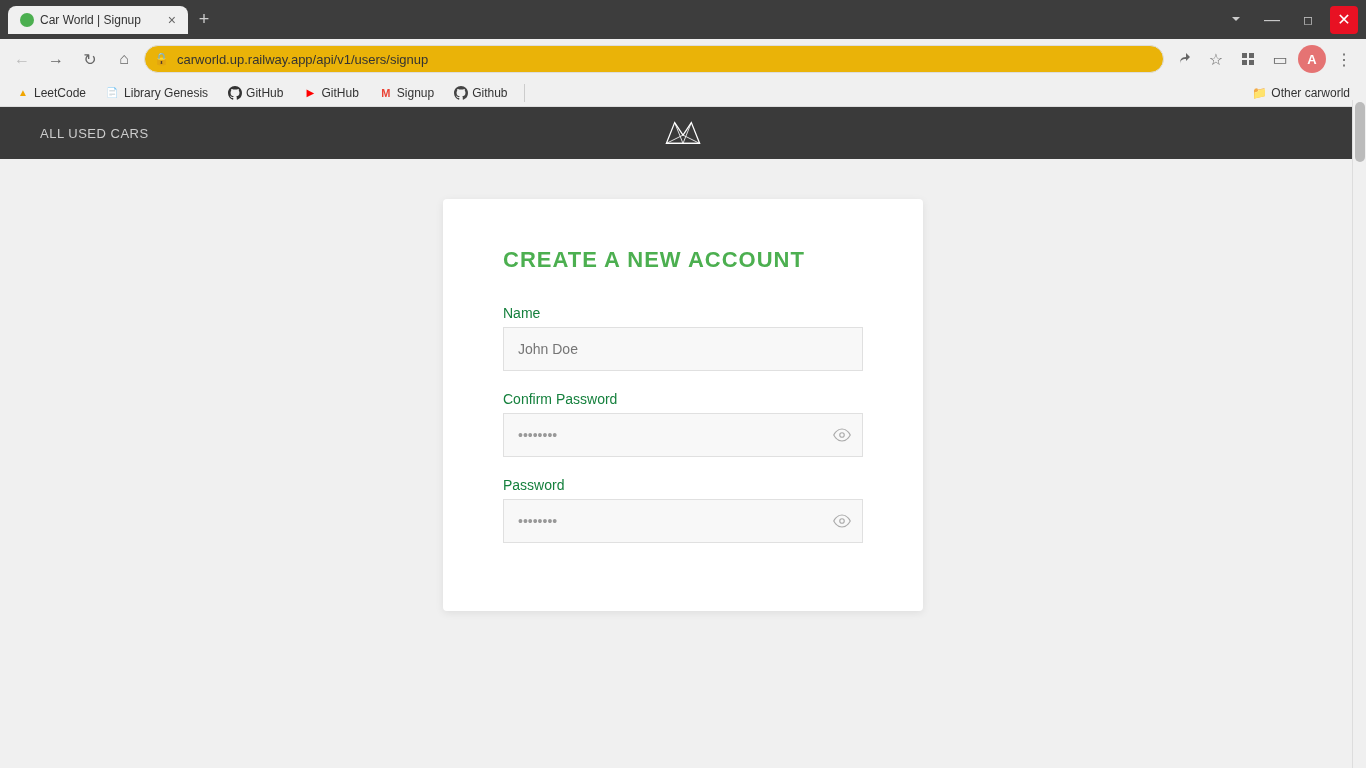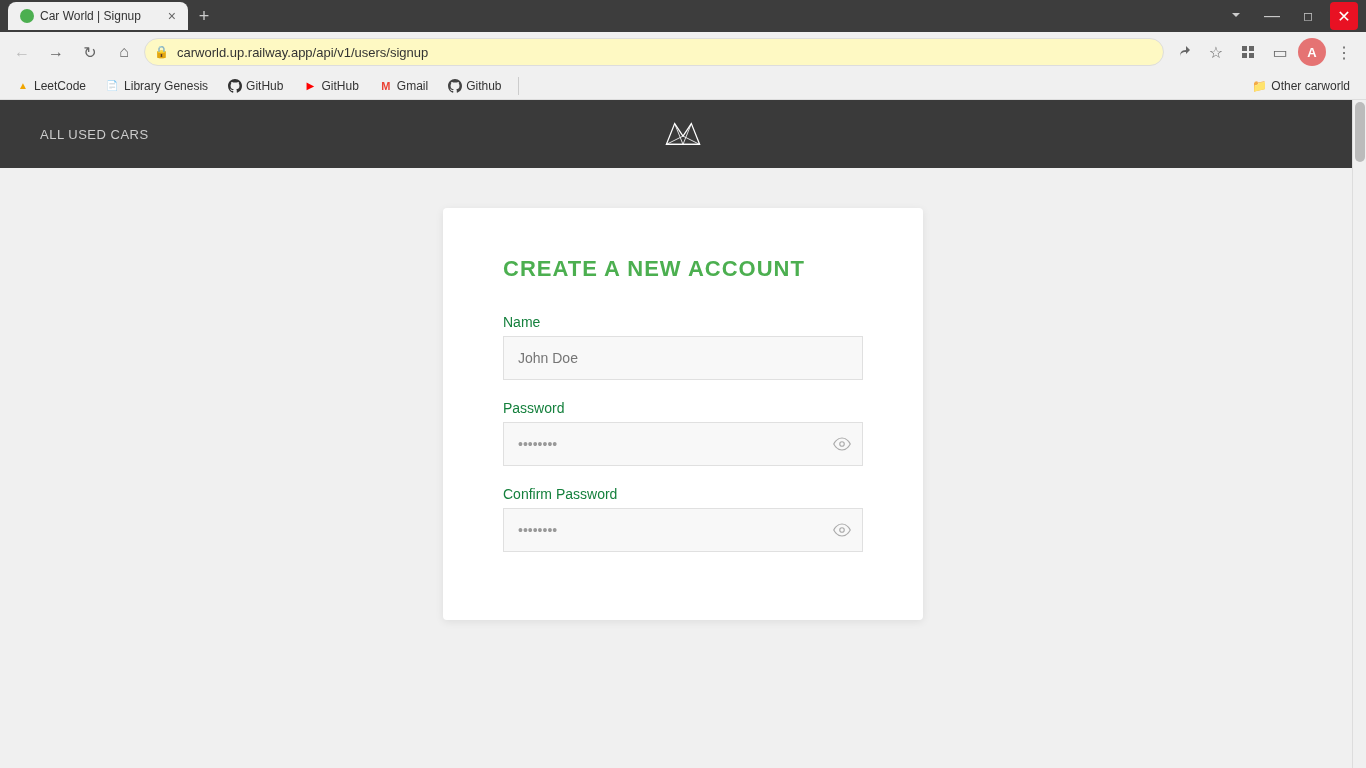--- a/index.html
+++ b/index.html
@@ -1,21 +1,21 @@
 <!DOCTYPE html>
 <html><head>
   <meta charset="utf-8">
   <style>
     * { margin: 0; padding: 0; box-sizing: border-box; }
     body { font-family: Arial, sans-serif; background: #f0f0f0; width: 1366px; height: 768px; overflow: hidden; }
 
     
     .browser-titlebar {
       background: #3d3d3d;
-      height: 32px;
+      height: 39px;
       display: flex;
       align-items: center;
       padding: 0 8px;
     }
     .tab-bar {
       display: flex;
       align-items: center;
       gap: 4px;
       flex: 1;
     }
@@ -98,21 +98,21 @@
       display: flex;
       align-items: center;
       justify-content: center;
     }
     .nav-btn.disabled { color: #bbb; cursor: default; }
     .address-input {
       flex: 1;
       height: 28px;
       border: none;
       border-radius: 14px;
-      background: #fef9c3;
+      background: #eab308;
       padding: 0 36px 0 32px;
       font-size: 13px;
       color: #333;
       outline: none;
       border: 1px solid #ddd;
     }
     .address-box {
       flex: 1;
       position: relative;
       display: flex;
@@ -199,21 +199,21 @@
       gap: 4px;
       padding: 2px 8px;
       cursor: pointer;
       color: #333;
       border-radius: 4px;
     }
 
     
     .app-header {
       background: #3a3a3a;
-      height: 68px;
+      height: 52px;
       display: flex;
       align-items: center;
       padding: 0 40px;
       position: relative;
     }
     .app-nav-link {
       color: #ccc;
       text-decoration: none;
       font-size: 13px;
       font-weight: 500;
@@ -391,21 +391,21 @@
         </svg>
     </span>
     <span>GitHub</span>
   </div>
   <div class="bookmark-item">
     <span class="bookmark-favicon" style="color:red;">▶</span>
     <span>GitHub</span>
   </div>
   <div class="bookmark-item">
     <span class="bookmark-favicon" style="color:#ea4335; font-weight:bold; font-size:11px;">M</span>
-    <span>Gmail</span>
+    <span>Signup</span>
   </div>
   <div class="bookmark-item">
     <span class="bookmark-favicon">
       <svg width="14" height="14" viewBox="0 0 16 16" fill="#444">
           <path d="M8 0C3.58 0 0 3.58 0 8c0 3.54 2.29 6.53 5.47 7.59.4.07.55-.17.55-.38 0-.19-.01-.82-.01-1.49-2.01.37-2.53-.49-2.69-.94-.09-.23-.48-.94-.82-1.13-.28-.15-.68-.52-.01-.53.63-.01 1.08.58 1.23.82.72 1.21 1.87.87 2.33.66.07-.52.28-.87.51-1.07-1.78-.2-3.64-.89-3.64-3.95 0-.87.31-1.59.82-2.15-.08-.2-.36-1.02.08-2.12 0 0 .67-.21 2.2.82.64-.18 1.32-.27 2-.27.68 0 1.36.09 2 .27 1.53-1.04 2.2-.82 2.2-.82.44 1.1.16 1.92.08 2.12.51.56.82 1.27.82 2.15 0 3.07-1.87 3.75-3.65 3.95.29.25.54.73.54 1.48 0 1.07-.01 1.93-.01 2.2 0 .21.15.46.55.38A8.013 8.013 0 0016 8c0-4.42-3.58-8-8-8z"></path>
         </svg>
     </span>
     <span>Github</span>
   </div>
   <div class="bookmarks-separator"></div>
@@ -435,45 +435,45 @@
 <div class="app-main">
   <div class="form-card">
     <h2 class="form-title">CREATE A NEW ACCOUNT</h2>
 
     <div class="form-group">
       <label class="form-label">Name</label>
       <input class="form-input" type="text" placeholder="John Doe" style="">
     </div>
 
     <div class="form-group">
+    </div>
+
+    <div class="form-group">
+      <label class="form-label">Confirm Password</label>
+      <div class="password-wrapper">
+        <input class="form-input" type="password" value="password" style="padding-right: 40px;">
+        <button class="password-toggle" title="Show/hide password">
+          <svg width="18" height="18" viewBox="0 0 24 24" fill="none" stroke="#aaa" stroke-width="1.5">
+            <path d="M1 12s4-8 11-8 11 8 11 8-4 8-11 8-11-8-11-8z"></path>
+            <circle cx="12" cy="12" r="3"></circle>
+          </svg>
+        </button>
+      </div>
     </div>
 
     <div class="form-group">
       <label class="form-label">Password</label>
       <div class="password-wrapper">
         <input class="form-input" type="password" value="password" style="padding-right: 40px;">
         <button class="password-toggle" title="Show/hide password">
           <svg width="18" height="18" viewBox="0 0 24 24" fill="none" stroke="#aaa" stroke-width="1.5">
             <path d="M1 12s4-8 11-8 11 8 11 8-4 8-11 8-11-8-11-8z"></path>
             <circle cx="12" cy="12" r="3"></circle>
           </svg>
         </button>
       </div>
     </div>
-
-    <div class="form-group">
-      <label class="form-label">Confirm Password</label>
-      <div class="password-wrapper">
-        <input class="form-input" type="password" value="password" style="padding-right: 40px;">
-        <button class="password-toggle" title="Show/hide password">
-          <svg width="18" height="18" viewBox="0 0 24 24" fill="none" stroke="#aaa" stroke-width="1.5">
-            <path d="M1 12s4-8 11-8 11 8 11 8-4 8-11 8-11-8-11-8z"></path>
-            <circle cx="12" cy="12" r="3"></circle>
-          </svg>
-        </button>
-      </div>
-    </div>
   </div>
 </div>
 
 <div class="scrollbar">
   <div class="scrollbar-thumb"></div>
 </div>
 
 </body></html>

